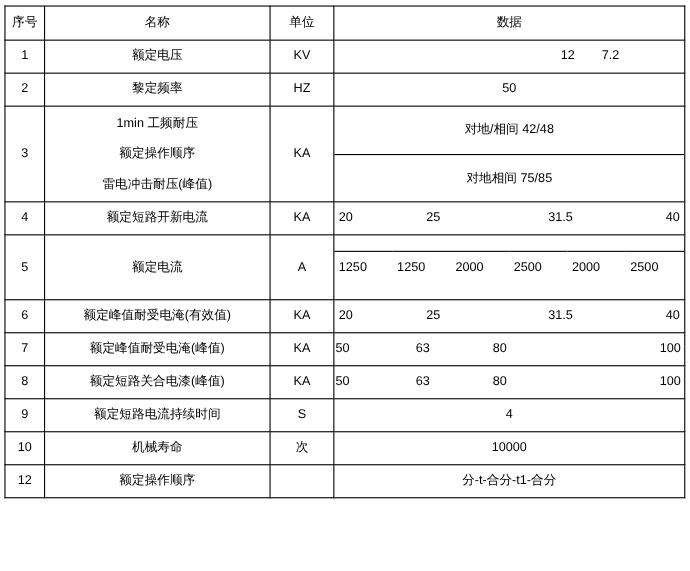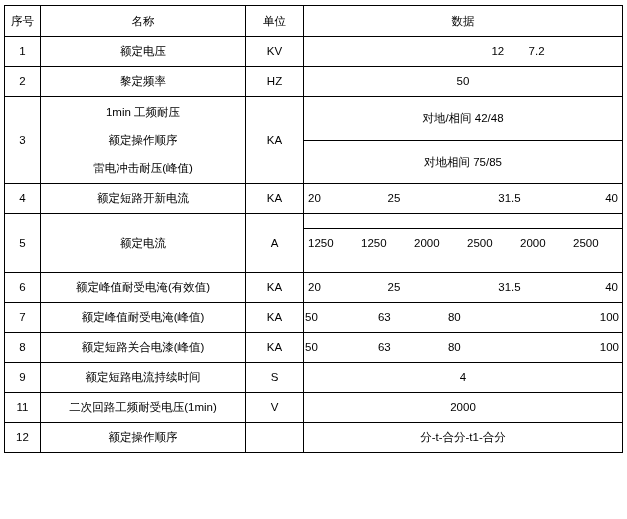--- a/index.html
+++ b/index.html
@@ -88,21 +88,21 @@
         <td>名称</td>
         <td>单位</td>
         <td>数据</td>
       </tr>
 
       <tr class="r-std">
         <td>1</td>
         <td>额定电压</td>
         <td>KV</td>
         <td>
-          <span style="display:inline-block; width:200px; text-align:center; padding-left:110px; box-sizing:border-box;">
+          <span style="display:inline-block; width:200px; text-align:right; padding-left:110px; box-sizing:border-box;">
             <span>12</span>
             <span style="display:inline-block; width:18px;"></span>
             <span>7.2</span>
           </span>
         </td>
       </tr>
 
       <tr class="r-std">
         <td>2</td>
         <td>黎定频率</td>
@@ -248,27 +248,27 @@
         </td>
       </tr>
 
       <tr class="r-std">
         <td>9</td>
         <td>额定短路电流持续时间</td>
         <td>S</td>
         <td>4</td>
       </tr>
 
-
-      <tr class="r-std">
-        <td>11</td>
-        <td>二次回路工频耐受电压(1min)</td>
-        <td>V</td>
-        <td>2000</td>
-      </tr>
+      <tr class="r-std">
+        <td>10</td>
+        <td>机械寿命</td>
+        <td>次</td>
+        <td>10000</td>
+      </tr>
+
 
       <tr class="r-std">
         <td>12</td>
         <td>额定操作顺序</td>
         <td></td>
         <td>分-t-合分-t1-合分</td>
       </tr>
     </tbody>
   </table>
 </div>

